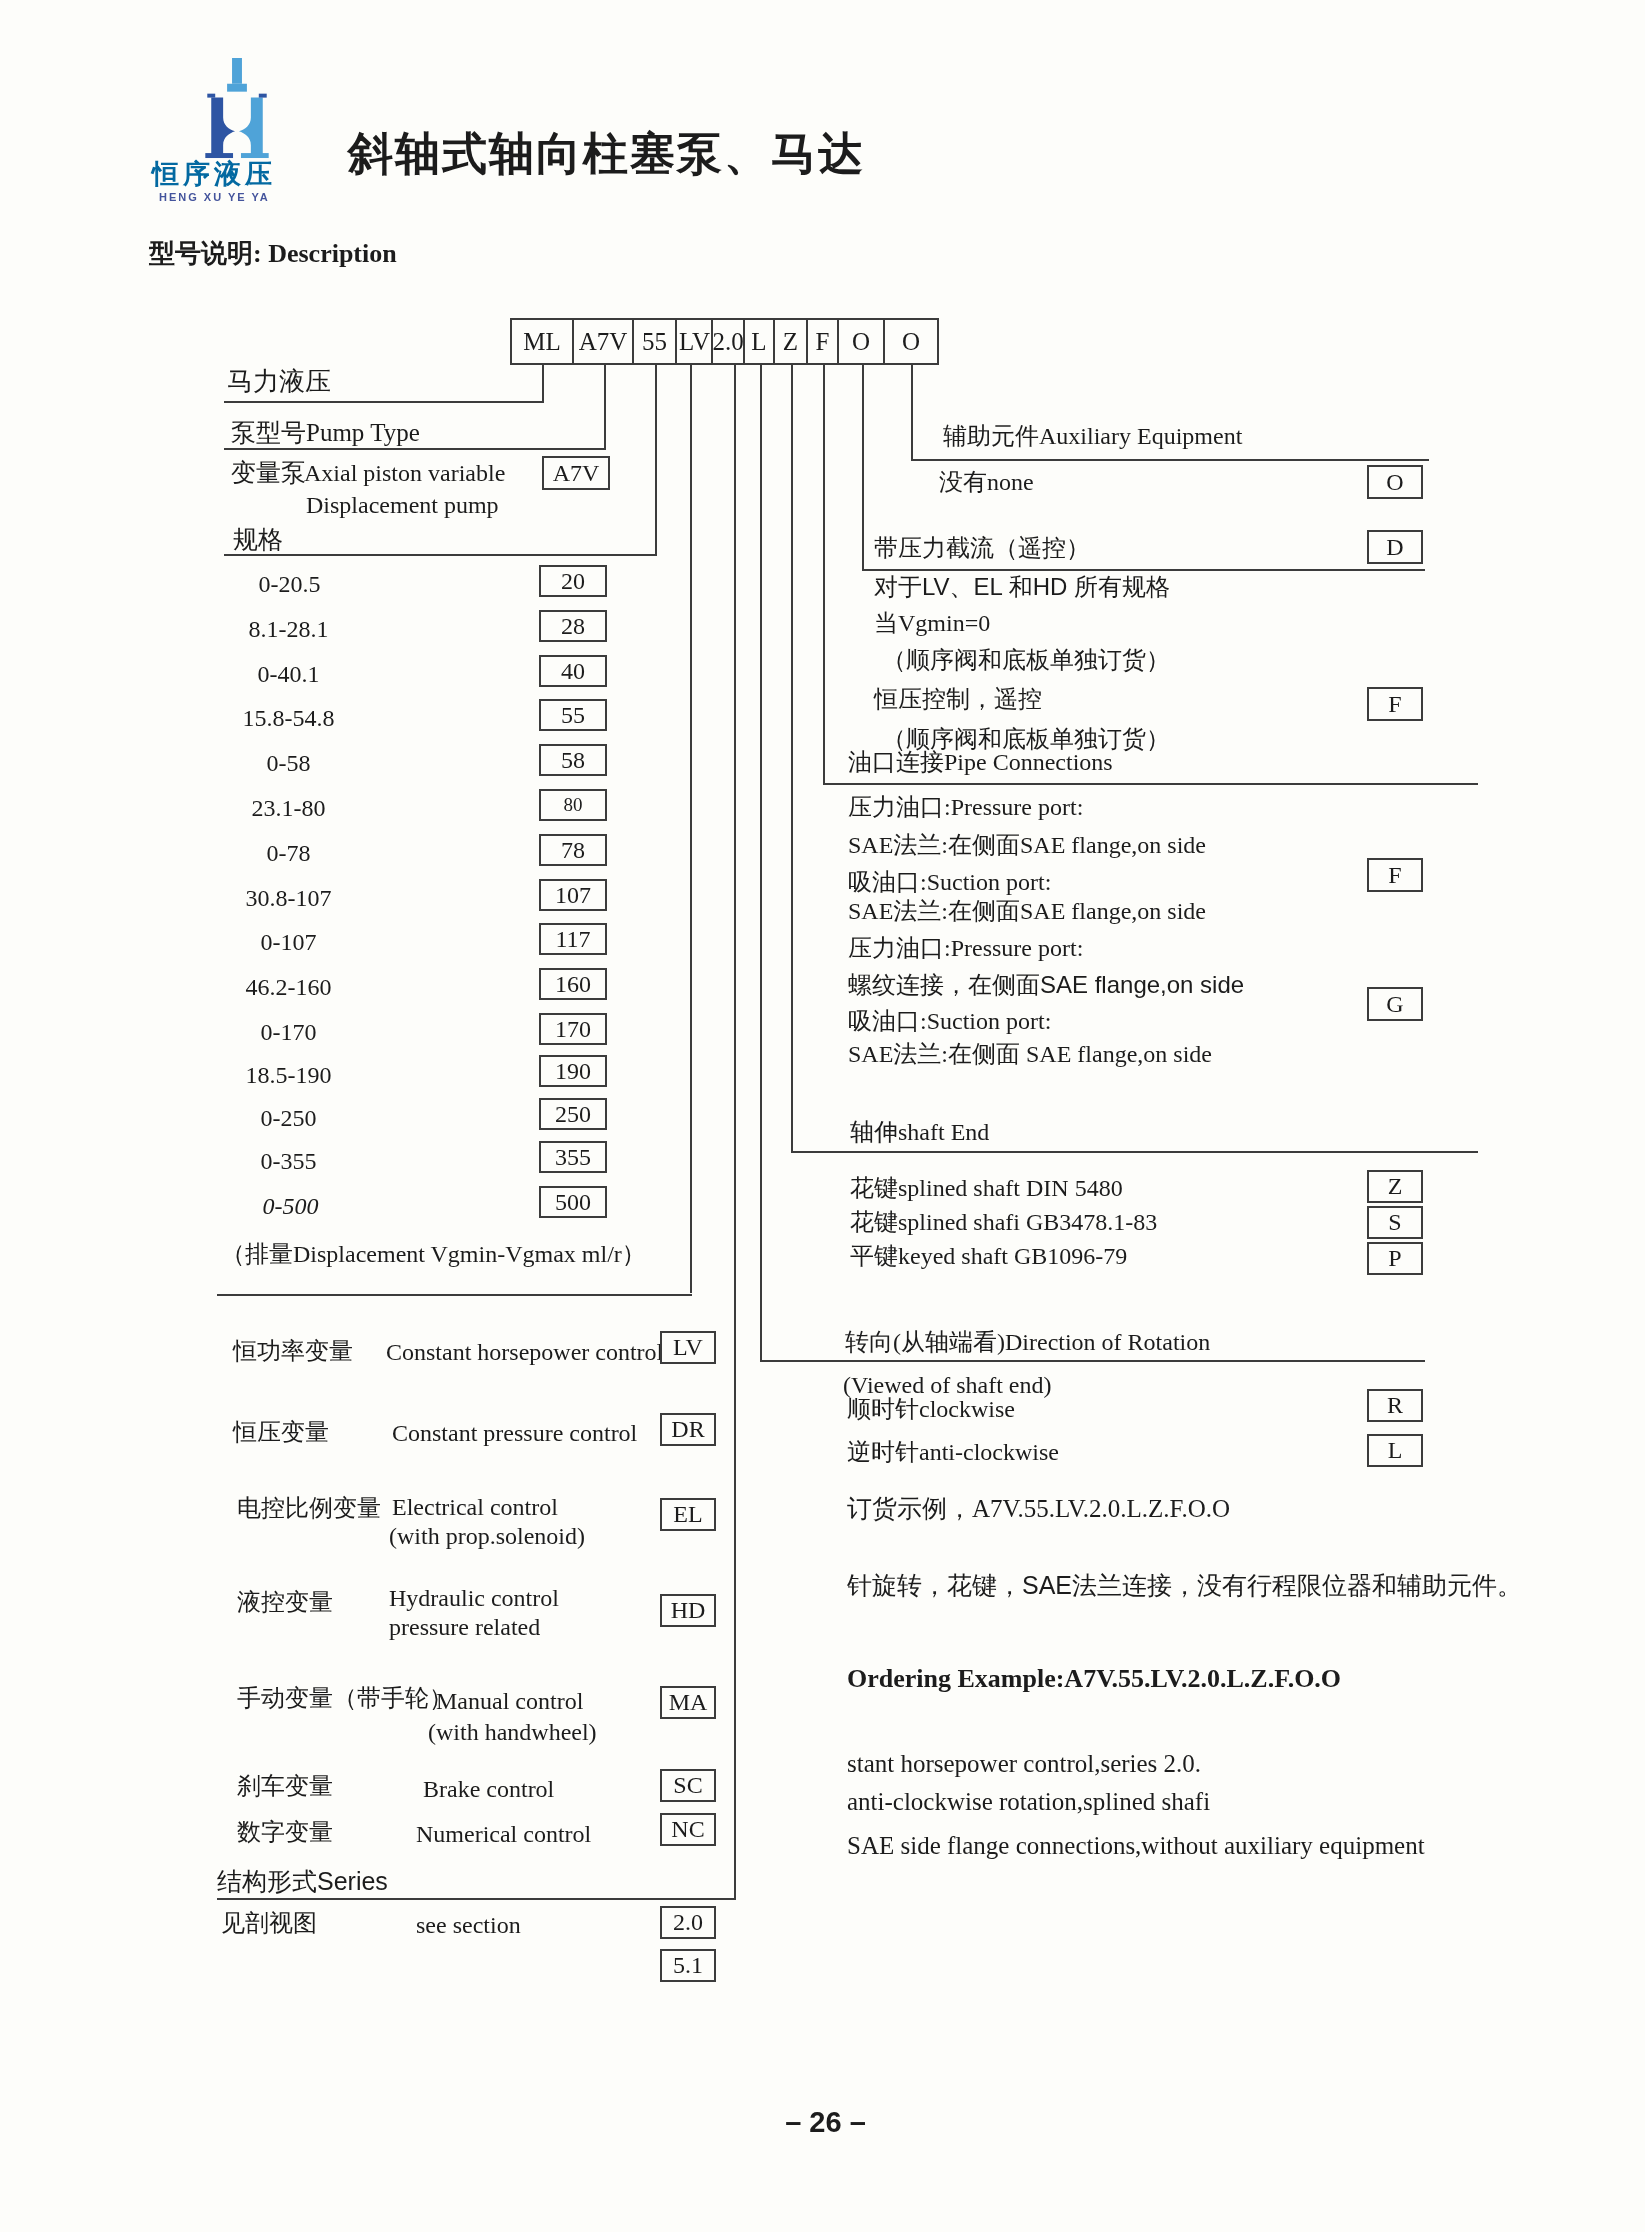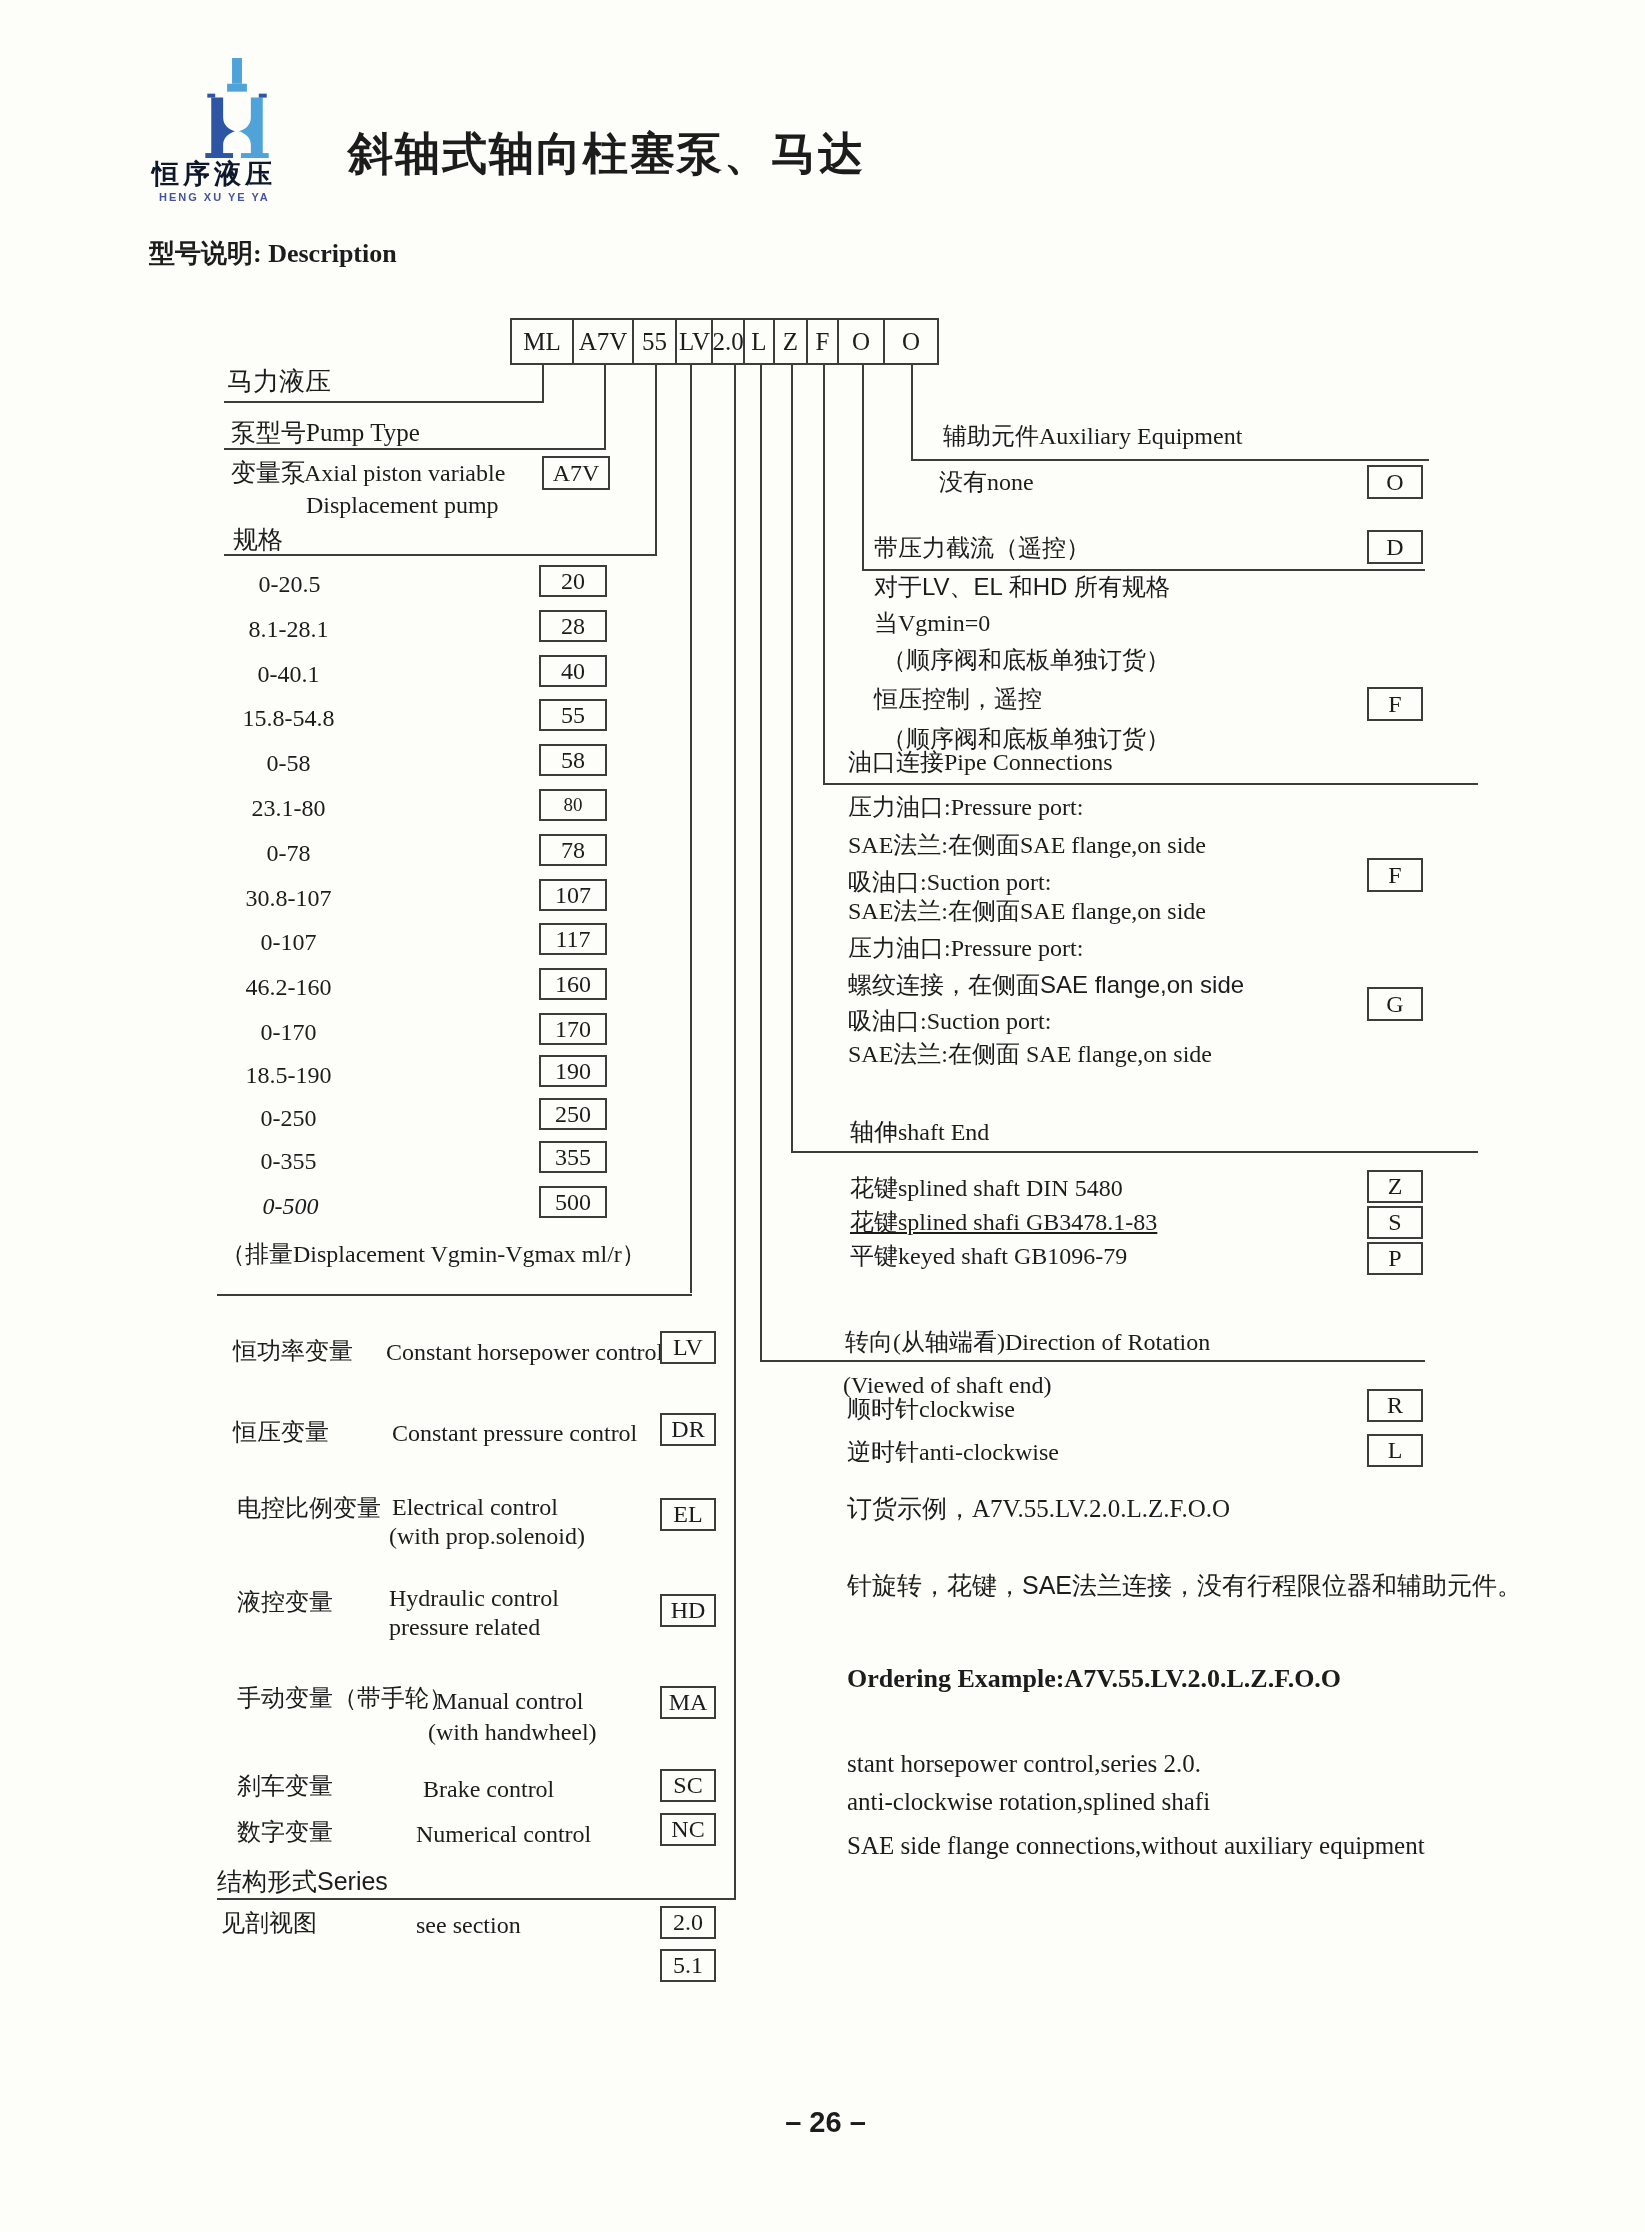--- a/index.html
+++ b/index.html
@@ -14,21 +14,21 @@
   .vline{position:absolute;width:2px;background:#3c3c3c;}
   .box{
     position:absolute;border:2px solid #3c3c3c;background:#fdfdfa;
     display:flex;align-items:center;justify-content:center;
     font-size:25px;box-sizing:border-box;
   }
   .t{position:absolute;font-size:24px;line-height:1.18;white-space:nowrap;}
   .sans{font-family:"Liberation Sans","DejaVu Sans",sans-serif;}
   .bold{font-weight:bold;}
   .center{text-align:center;}
-  .logo-cn{font-family:"Liberation Sans","DejaVu Sans",sans-serif;font-weight:bold;color:#0f172a;font-size:27px;letter-spacing:4px;}
+  .logo-cn{font-family:"Liberation Sans","DejaVu Sans",sans-serif;font-weight:bold;color:#0369a1;font-size:27px;letter-spacing:4px;}
   .logo-en{font-family:"Liberation Sans","DejaVu Sans",sans-serif;color:#44549c;font-size:11px;letter-spacing:2px;font-weight:bold;}
   .page-title{font-family:"Liberation Sans","DejaVu Sans",sans-serif;font-weight:bold;font-size:45px;letter-spacing:2px;}
   .section-heading{font-weight:bold;font-size:26px;}
   .footer{font-family:"Liberation Sans","DejaVu Sans",sans-serif;font-weight:bold;font-size:29px;}
 </style>
 </head>
 <body>
 
 <div class="page">
 
@@ -191,21 +191,21 @@
   <div class="t" style="left:848px;top:934px;">压力油口:Pressure port:</div>
   <div class="t sans" style="left:848px;top:971px;">螺纹连接，在侧面SAE flange,on side</div>
   <div class="t" style="left:848px;top:1007px;">吸油口:Suction port:</div>
   <div class="t" style="left:848px;top:1040px;">SAE法兰:在侧面 SAE flange,on side</div>
   <div class="box" style="left:1367px;top:858px;width:56px;height:34px;font-size:24px;">F</div>
   <div class="box" style="left:1367px;top:987px;width:56px;height:34px;font-size:24px;">G</div>
 
   <div class="t" style="left:850px;top:1118px;">轴伸shaft End</div>
   <div class="t" style="left:850px;top:1174px;">花键splined shaft DIN 5480</div>
   <div class="box" style="left:1367px;top:1170px;width:56px;height:33px;font-size:24px;">Z</div>
-  <div class="t" style="left:850px;top:1208px;text-decoration:underline;">花键splined shafi GB3478.1-83</div>
+  <div class="t" style="left:850px;top:1208px;">花键splined shafi GB3478.1-83</div>
   <div class="box" style="left:1367px;top:1206px;width:56px;height:33px;font-size:24px;">S</div>
   <div class="t" style="left:850px;top:1242px;">平键keyed shaft GB1096-79</div>
   <div class="box" style="left:1367px;top:1242px;width:56px;height:33px;font-size:24px;">P</div>
 
   <div class="t" style="left:845px;top:1328px;">转向(从轴端看)Direction of Rotation</div>
   <div class="t" style="left:843px;top:1371px;">(Viewed of shaft end)</div>
   <div class="t" style="left:847px;top:1395px;">顺时针clockwise</div>
   <div class="box" style="left:1367px;top:1389px;width:56px;height:33px;font-size:24px;">R</div>
   <div class="t" style="left:847px;top:1438px;">逆时针anti-clockwise</div>
   <div class="box" style="left:1367px;top:1434px;width:56px;height:33px;font-size:24px;">L</div>

